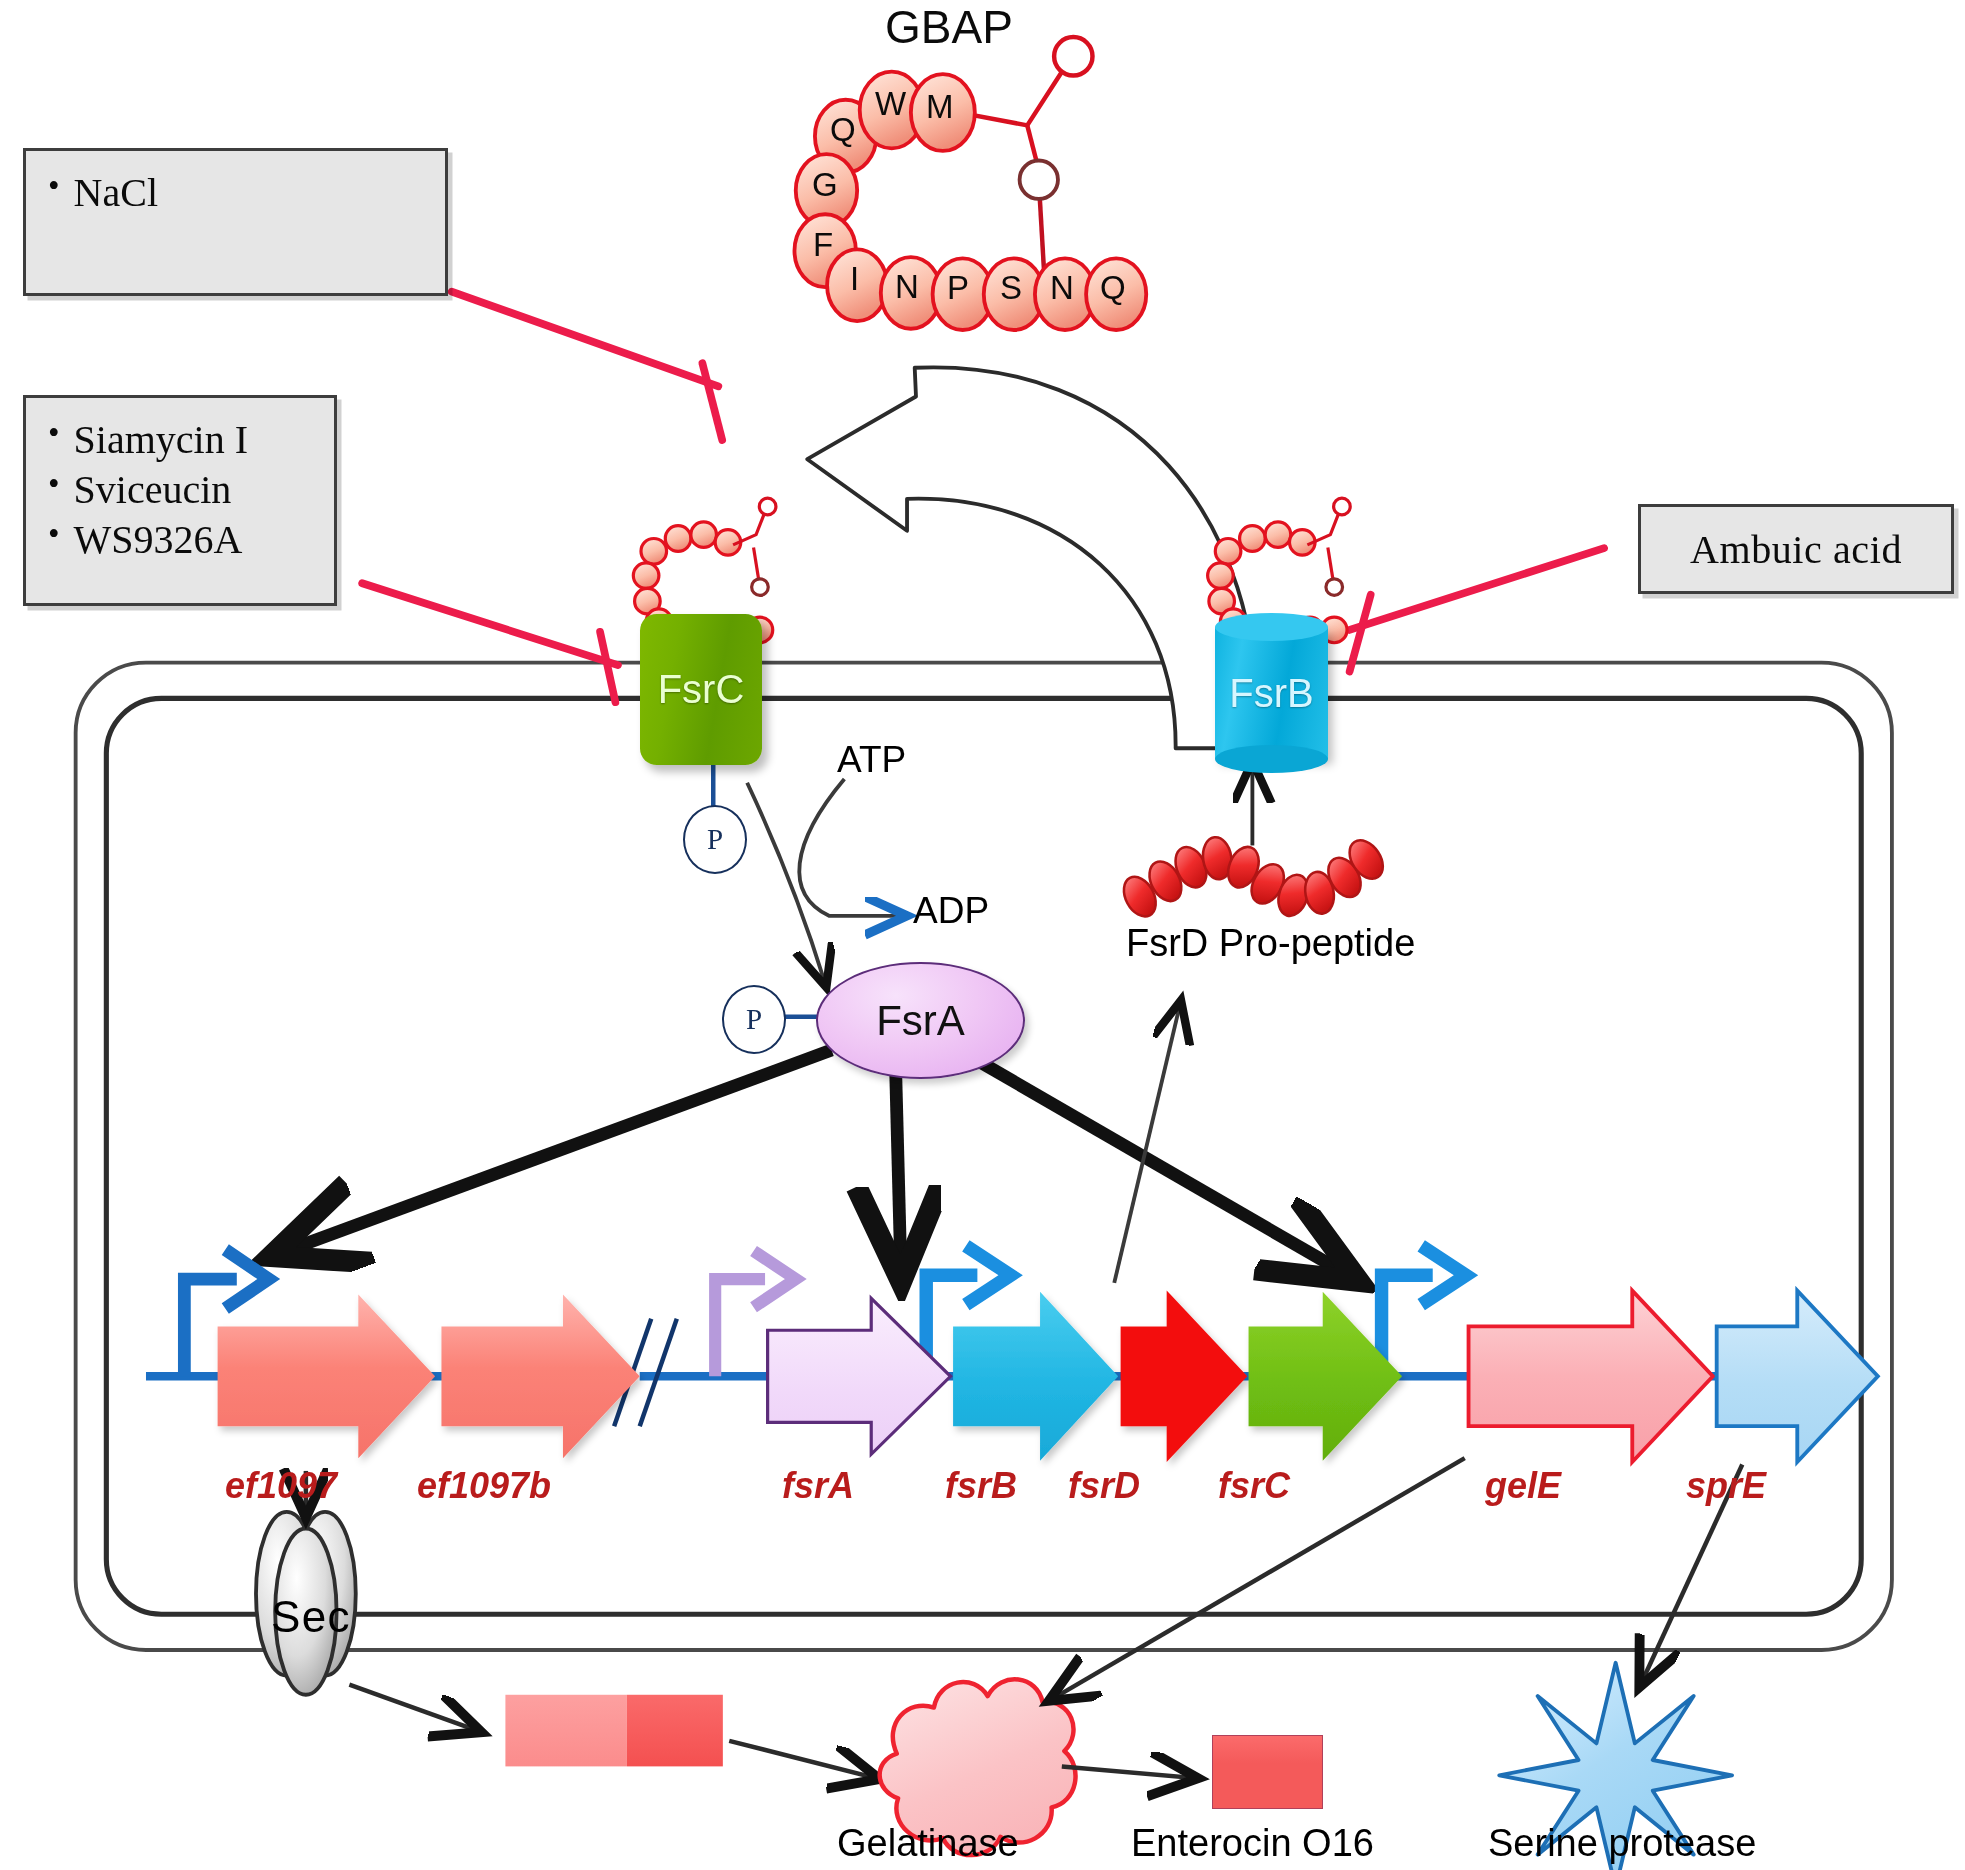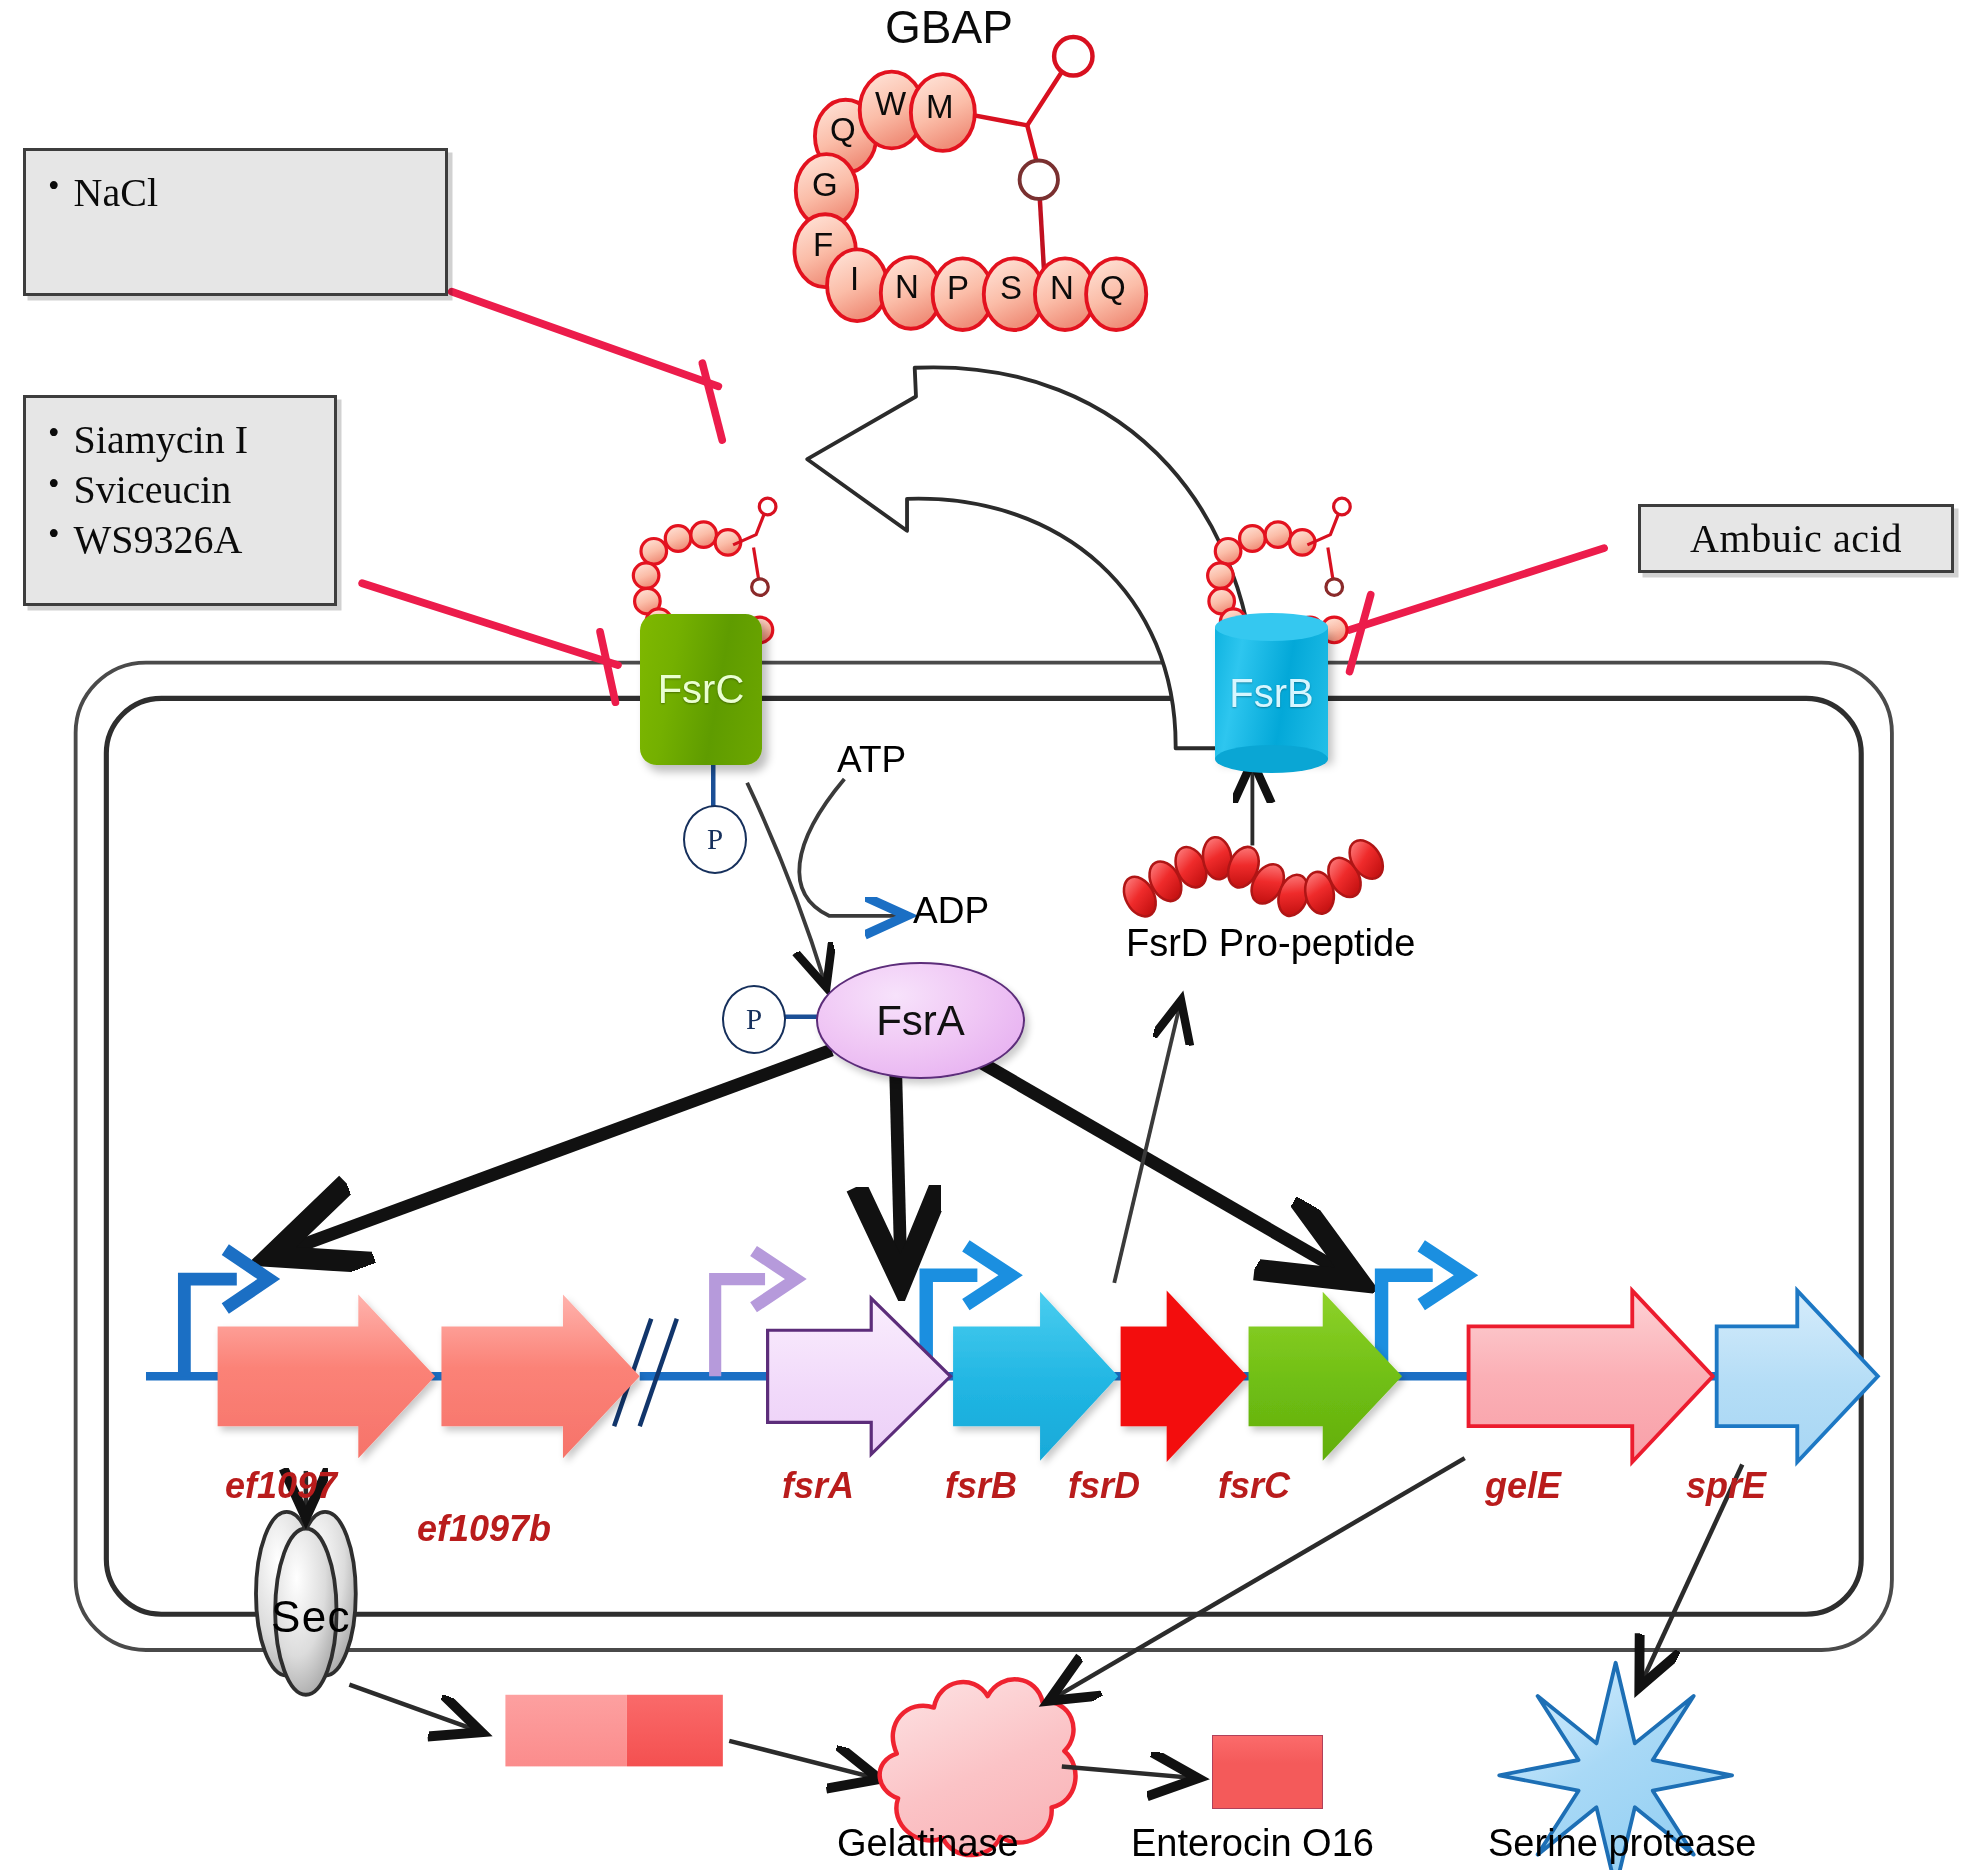--- a/index.html
+++ b/index.html
@@ -336,21 +336,21 @@
   </div>
 
   <div class="inh-box" style="left:23px;top:395px;width:314px;height:211px;">
     <ul>
       <li>Siamycin I</li>
       <li>Sviceucin</li>
       <li>WS9326A</li>
     </ul>
   </div>
 
-  <div class="plain-box" style="left:1638px;top:504px;width:316px;height:69px;font-family:Liberation Serif, serif;">
+  <div class="plain-box" style="left:1638px;top:504px;width:316px;height:90px;font-family:Liberation Serif, serif;">
     <span>Ambuic acid</span>
   </div>
 
   <div class="lbl lbl-sans" style="left:885px;top:0px;font-size:46px;">GBAP</div>
 
   <div class="lbl lbl-sans" style="left:830px;top:111px;font-size:33px;">Q</div>
   <div class="lbl lbl-sans" style="left:875px;top:85px;font-size:33px;">W</div>
   <div class="lbl lbl-sans" style="left:926px;top:88px;font-size:33px;">M</div>
   <div class="lbl lbl-sans" style="left:812px;top:166px;font-size:33px;">G</div>
   <div class="lbl lbl-sans" style="left:813px;top:226px;font-size:33px;">F</div>
@@ -415,21 +415,21 @@
   <div class="pcirc" style="left:722px;top:985px;width:60px;height:65px;">P</div>
   <div class="fsra-ell" style="left:816px;top:962px;width:205px;height:113px;">
     <span>FsrA</span>
   </div>
 
   <div class="lbl prod-lbl" style="left:1126px;top:922px;">FsrD Pro-peptide</div>
 
   <div class="lbl prod-lbl" style="left:271px;top:1592px;font-size:44px;letter-spacing:1.3px;">Sec</div>
 
   <div class="lbl gene-lbl" style="left:225px;top:1465px;">ef1097</div>
-  <div class="lbl gene-lbl" style="left:417px;top:1465px;margin-top:43px;">ef1097b</div>
+  <div class="lbl gene-lbl" style="left:417px;top:1465px;">ef1097b</div>
   <div class="lbl gene-lbl" style="left:782px;top:1465px;">fsrA</div>
   <div class="lbl gene-lbl" style="left:945px;top:1465px;">fsrB</div>
   <div class="lbl gene-lbl" style="left:1068px;top:1465px;text-align:right;">fsrD</div>
   <div class="lbl gene-lbl" style="left:1218px;top:1465px;">fsrC</div>
   <div class="lbl gene-lbl" style="left:1485px;top:1465px;">gelE</div>
   <div class="lbl gene-lbl" style="left:1686px;top:1465px;">sprE</div>
 
   <div class="ent-rect" style="left:1212px;top:1735px;width:109px;height:72px;"></div>
 
   <div class="lbl prod-lbl" style="left:837px;top:1822px;">Gelatinase</div>

